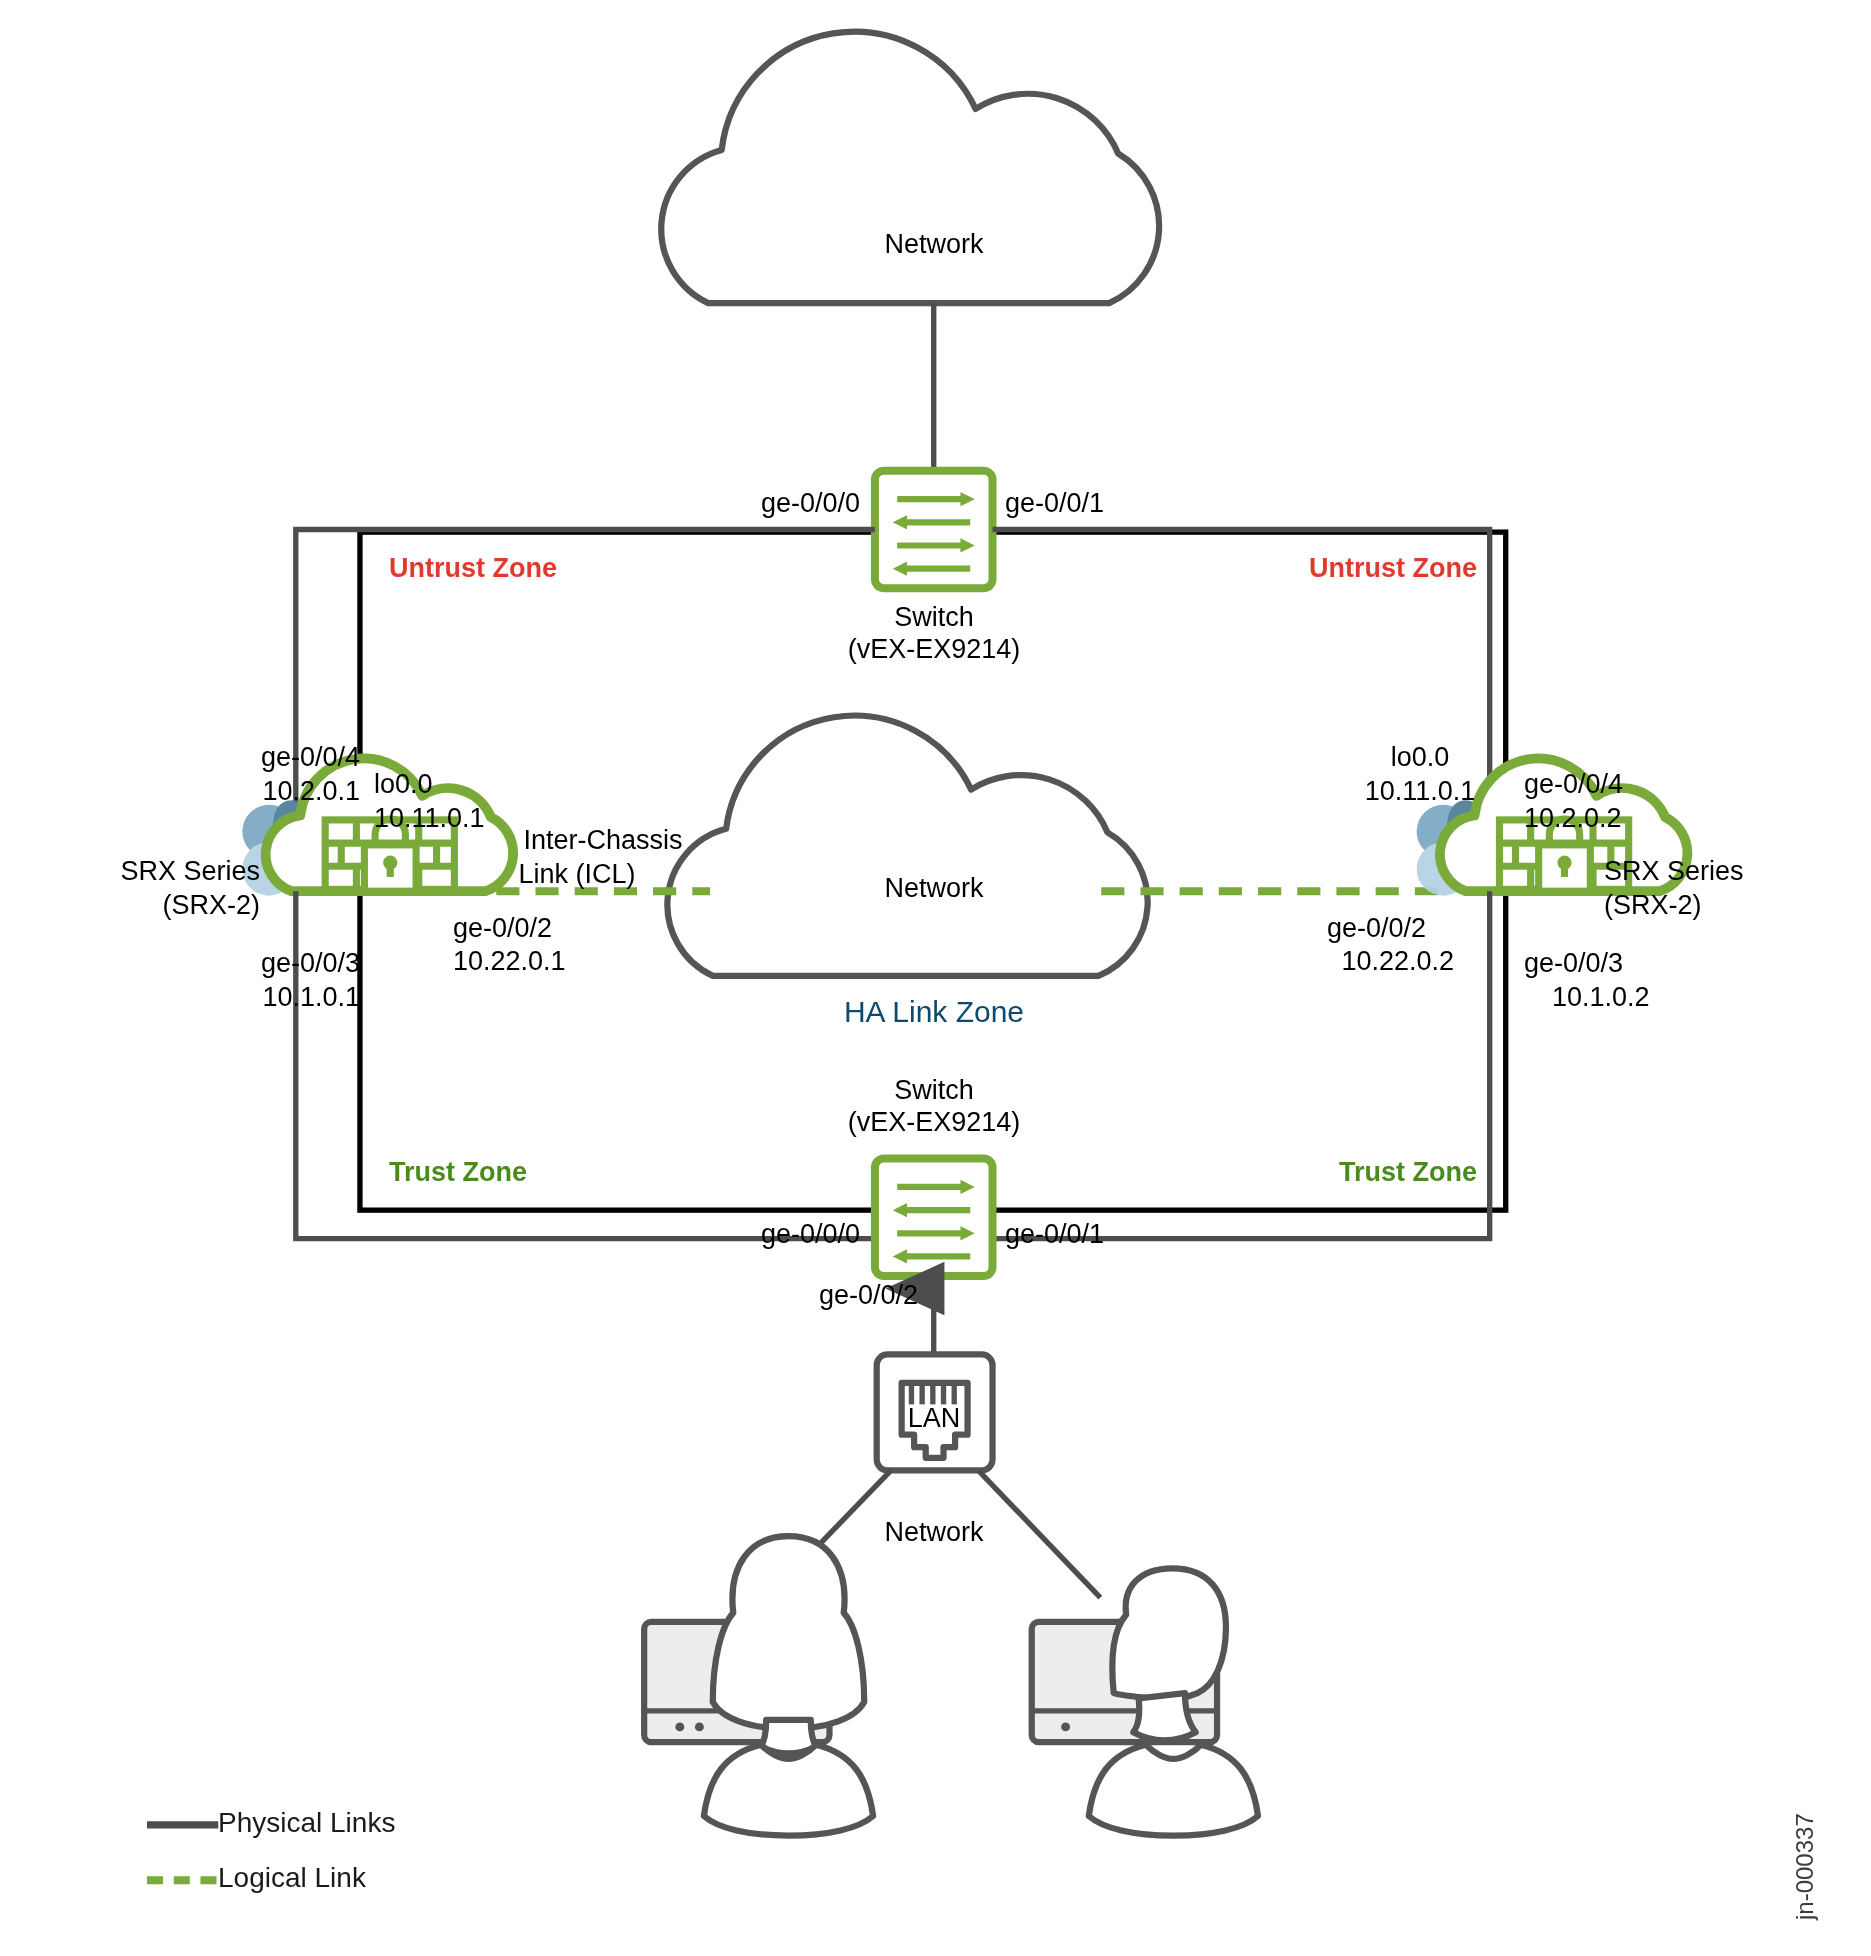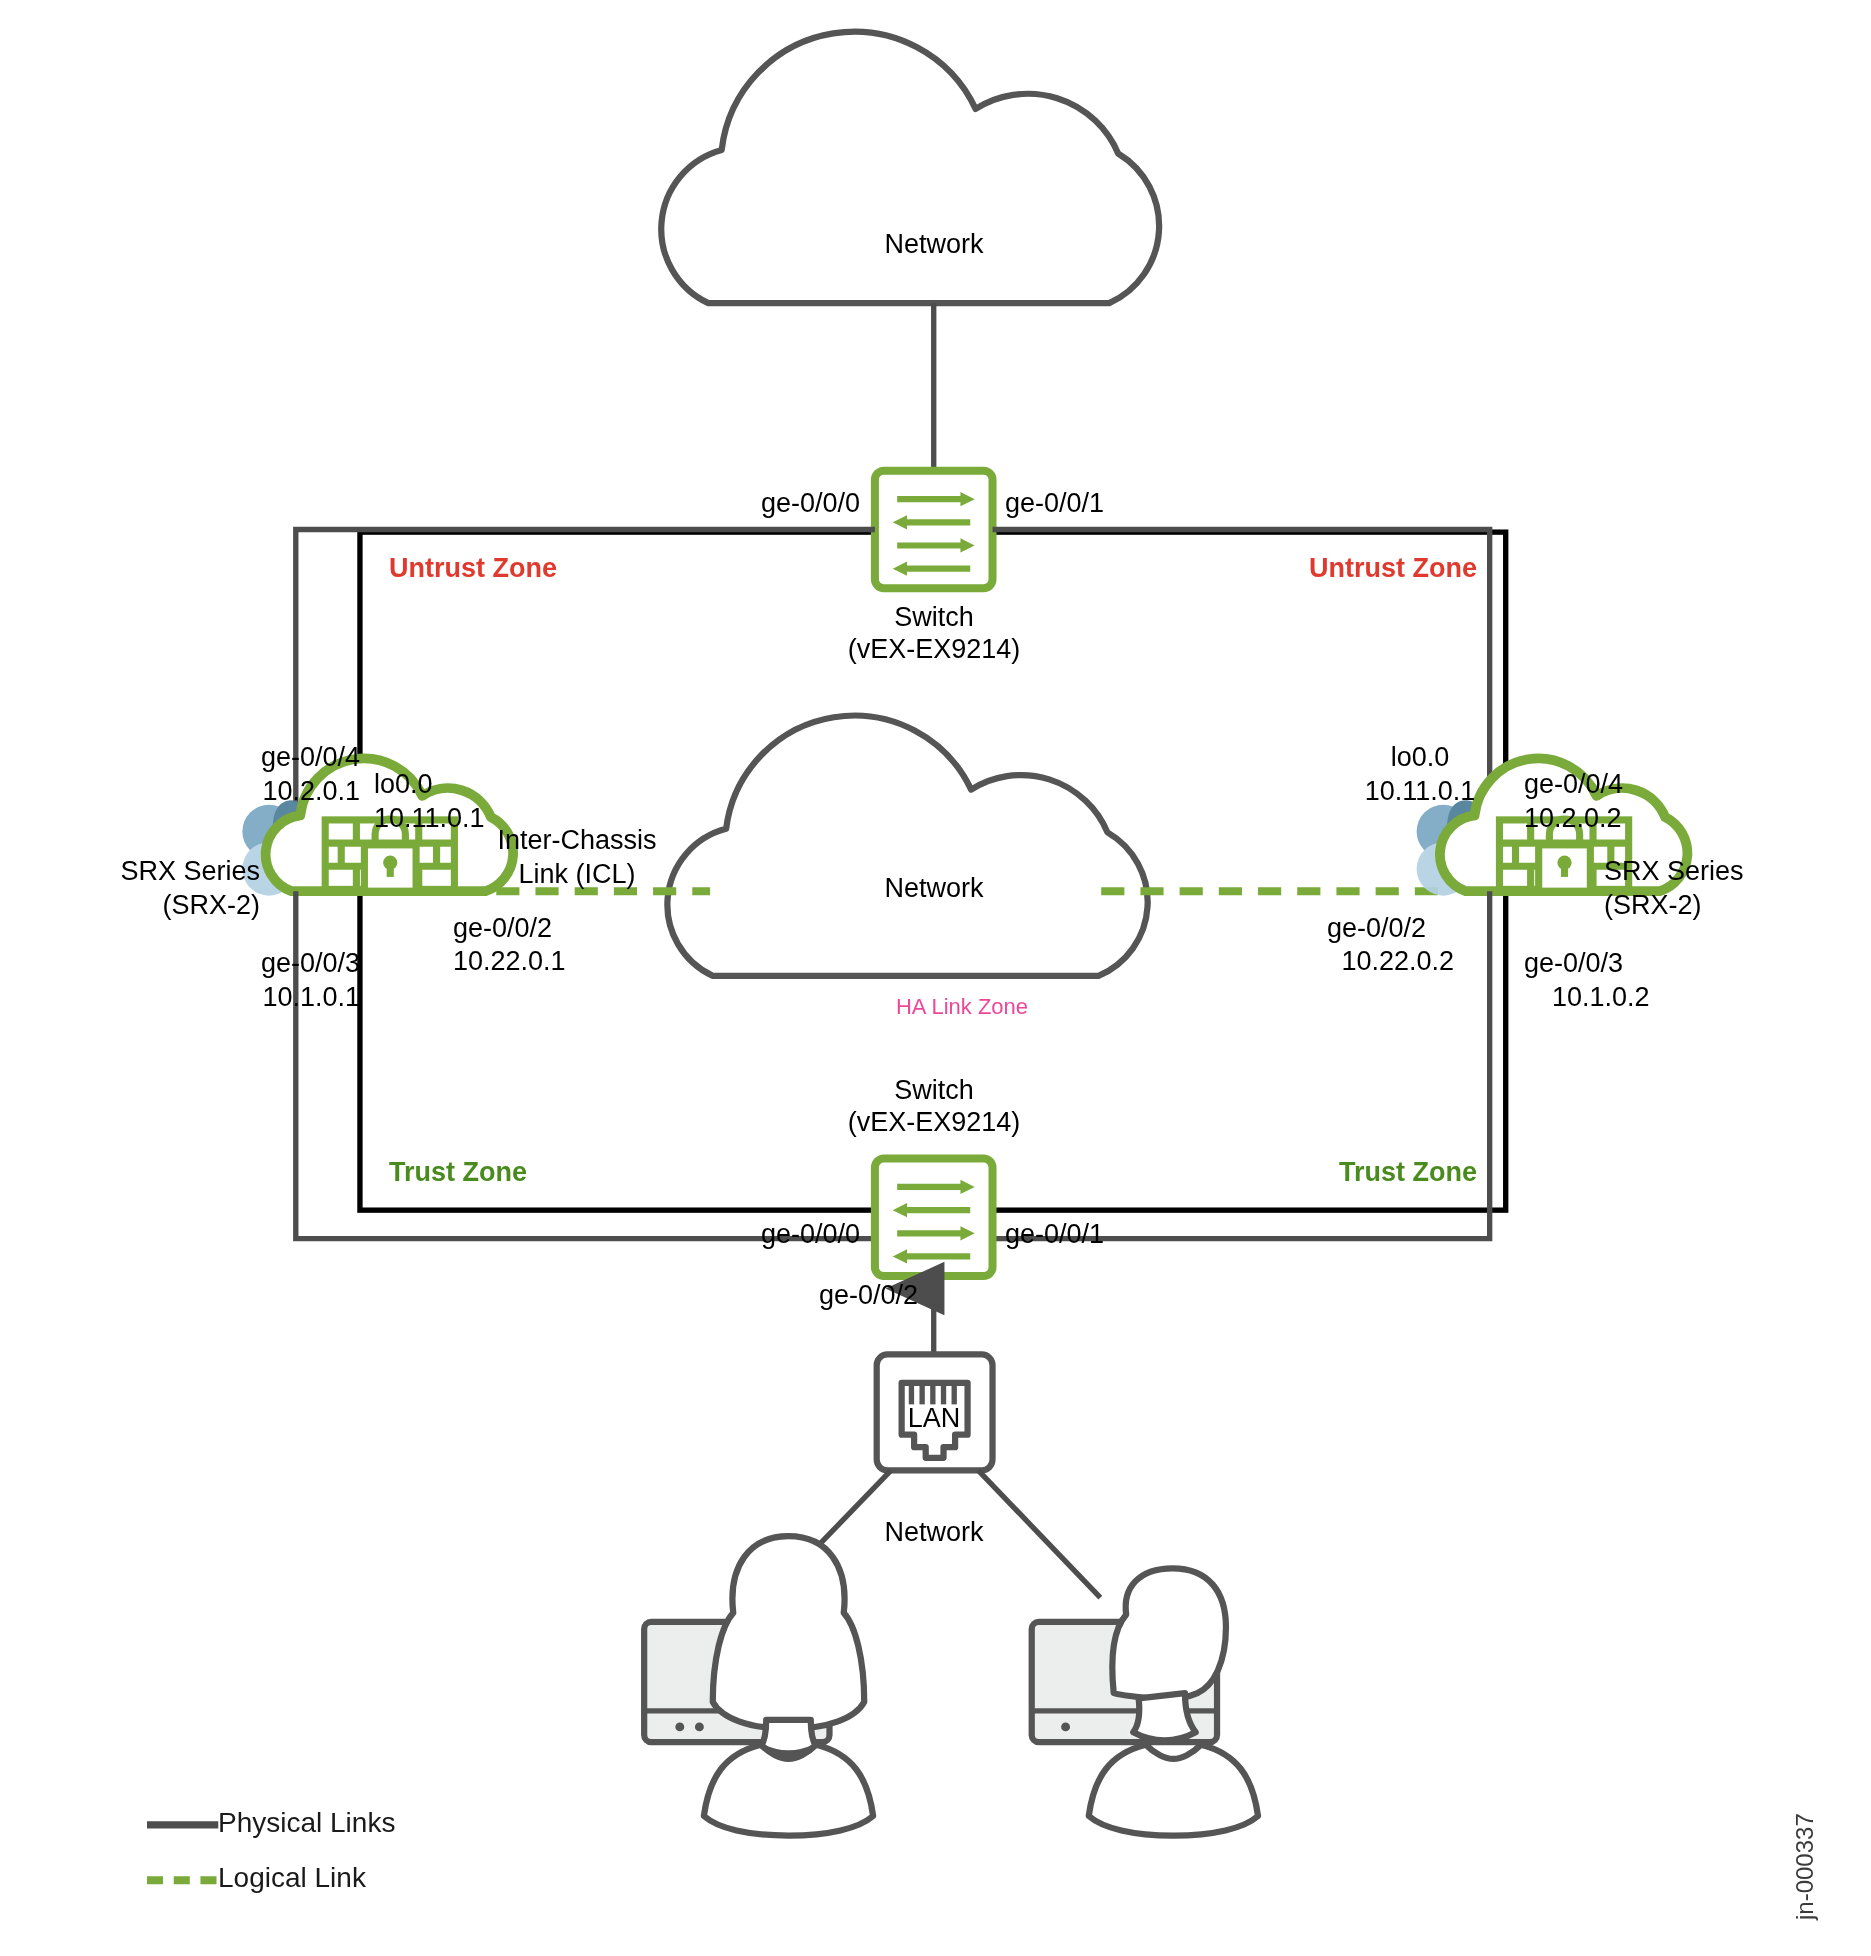--- a/index.html
+++ b/index.html
@@ -25,21 +25,21 @@
     width: 1871px;
     height: 1957px;
   }
   .lbl {
     position: absolute;
     font-family: "Liberation Sans", sans-serif;
     white-space: pre;
     line-height: 1.22;
   }
   .t-body { font-size: 27px; color: #000000; }
-  .t-small { font-size: 22px; color: #ec4899; margin-left: 28px; }
+  .t-small { font-size: 30px; color: #0c4a6e; }
   .t-zone  { font-size: 27px; font-weight: bold; }
   .t-untrust { color: #e03a2f; }
   .t-trust { color: #4a8b1e; }
   .ctr { text-align: center; transform: translateX(-50%); }
   .rgt { text-align: right; transform: translateX(-100%); }
   .lft { text-align: left; }
   .watermark {
     position: absolute;
     font-size: 24px;
     color: #3b3b3b;
@@ -258,21 +258,21 @@
 
   <div class="lbl t-body rgt" style="left:360px; top:947px;">ge-0/0/3</div>
   <div class="lbl t-body rgt" style="left:360px; top:981px;">10.1.0.1</div>
 
   <div class="lbl t-body rgt" style="left:260px; top:855px;">SRX Series</div>
   <div class="lbl t-body rgt" style="left:260px; top:889px;">(SRX-2)</div>
 
   <div class="lbl t-body lft" style="left:453px; top:912px;">ge-0/0/2</div>
   <div class="lbl t-body lft" style="left:453px; top:945px;">10.22.0.1</div>
 
-  <div class="lbl t-body ctr" style="left:577px; top:824px;">Inter-Chassis</div>
+  <div class="lbl t-body ctr" style="left:603px; top:824px;">Inter-Chassis</div>
   <div class="lbl t-body ctr" style="left:577px; top:858px;text-align:center;">Link (ICL)</div>
 
   <div class="lbl t-body ctr" style="left:934px; top:872px;">Network</div>
   <div class="lbl t-small ctr" style="left:934px; top:994px;">HA Link Zone</div>
 
   <div class="lbl t-body ctr" style="left:1420px; top:741px;">lo0.0</div>
   <div class="lbl t-body ctr" style="left:1420px; top:775px;">10.11.0.1</div>
 
   <div class="lbl t-body lft" style="left:1524px; top:768px;">ge-0/0/4</div>
   <div class="lbl t-body lft" style="left:1524px; top:802px;">10.2.0.2</div>

